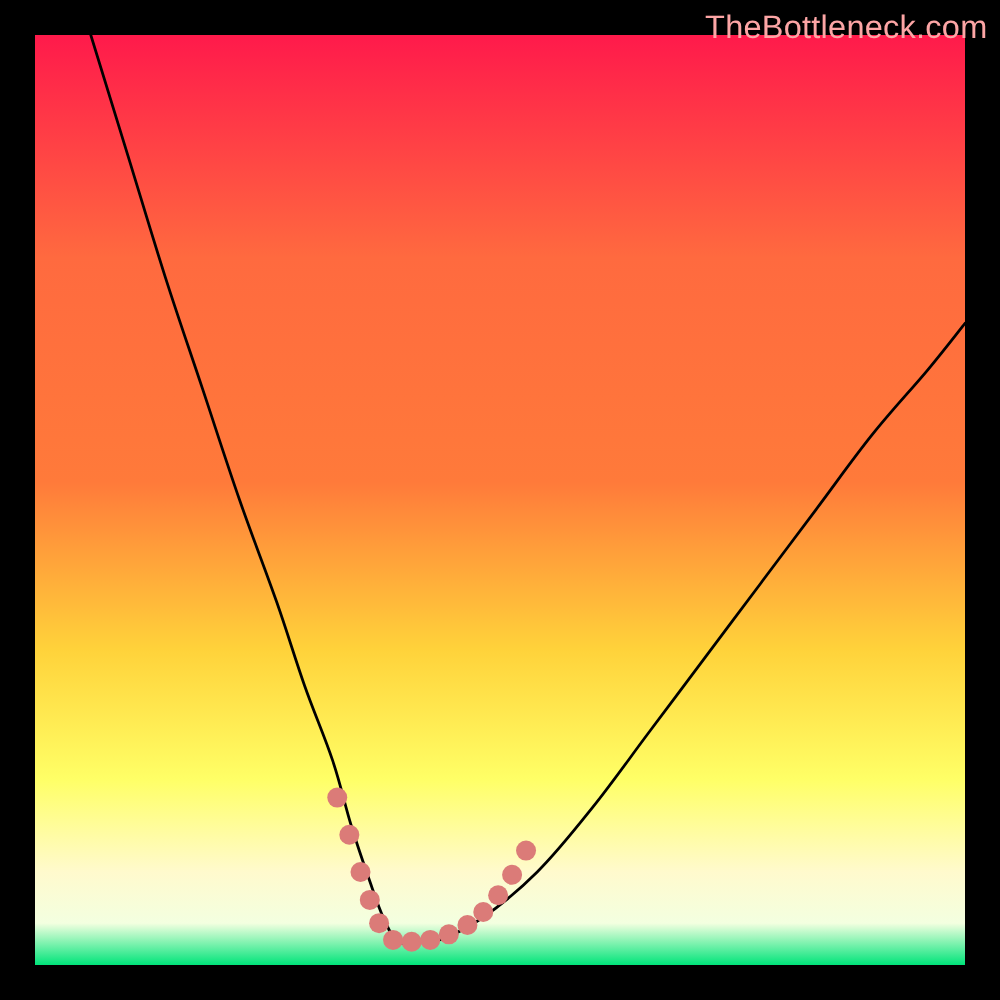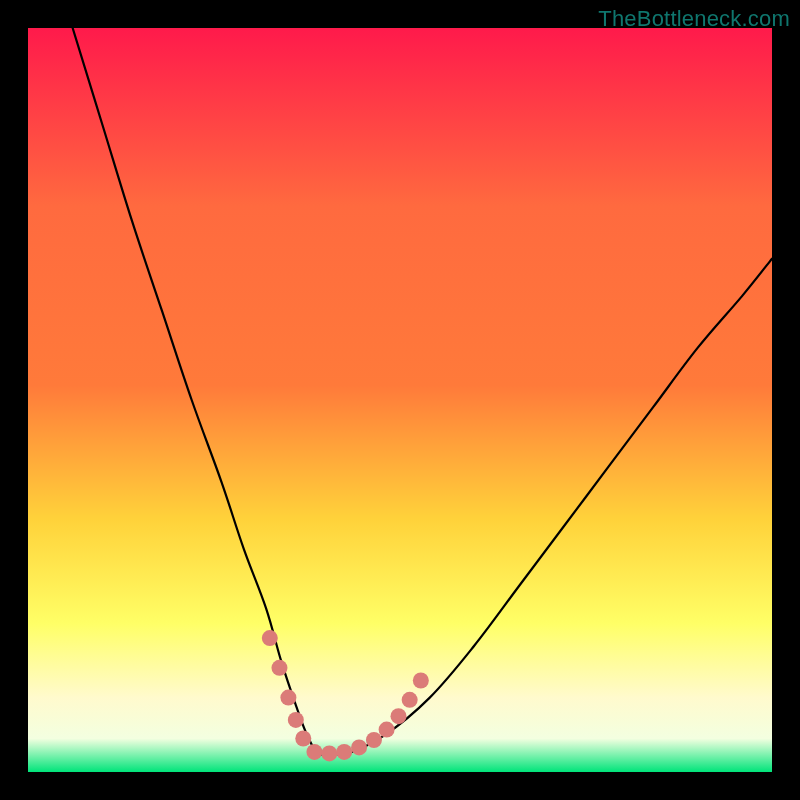--- a/index.html
+++ b/index.html
@@ -21,22 +21,22 @@
     left: 28px;
     top: 28px;
     width: 744px;
     height: 744px;
     overflow: hidden;
   }
   .watermark {
     position: absolute;
     top: 6px;
     right: 10px;
-    color: #0f766e;
-    font-size: 22px;
+    color: #fca5a5;
+    font-size: 26px;
     font-weight: 500;
     letter-spacing: 0.2px;
     z-index: 10;
   }
   svg { display: block; }
 </style>
 </head>
 <body>
 
 <div class="frame">

